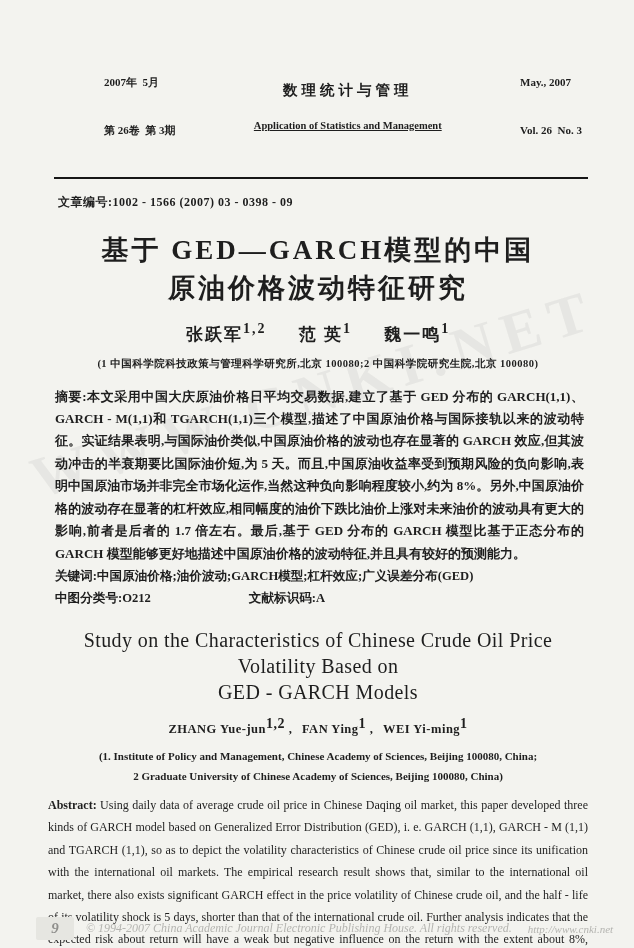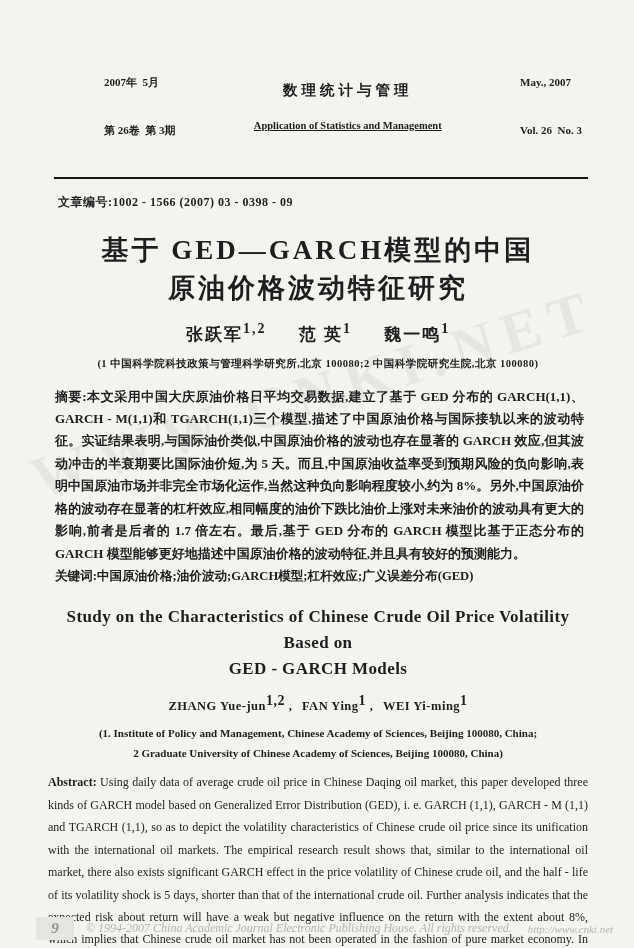--- a/index.html
+++ b/index.html
@@ -39,21 +39,21 @@
   sup { font-size:14px; font-weight:bold;margin-top:40px; }
   .affiliation-cn { margin-top:11px; text-align:center; font-size:10.5px; font-weight:bold; letter-spacing:0.5px; }
 
   
   .abstract-cn { margin:15px 4px 0 7px; font-size:13px; font-weight:bold; line-height:22.4px; text-align:justify; }
   .keywords-cn { margin:0 4px 0 7px; font-size:12.6px; font-weight:bold; line-height:22.4px; }
   .clc-row { display:flex; margin:0 4px 0 7px; font-size:12.6px; font-weight:bold; line-height:22.4px; }
   .clc-row .doc-code { margin-left:98px; }
 
   
-  .title-en { margin-top:17px; text-align:center; font-size:17px; font-weight:bold; line-height:26px; letter-spacing:0.4px; }
+  .title-en { margin-top:17px; text-align:center; font-size:20px; font-weight:normal; line-height:26px; letter-spacing:0.4px; }
   .authors-en { margin-top:11px; text-align:center; font-size:12.5px; font-weight:bold; letter-spacing:0.5px; }
   .authors-en .au { margin:0 3px; }
   .affiliation-en { margin-top:9px; text-align:center; font-size:11px; font-weight:bold; line-height:20px; }
   .abstract-en { margin-top:8px; font-size:12px; line-height:22.4px; text-align:justify; }
   .abstract-en b, .keywords-en b { font-weight:bold; }
 
   
   .footer { position:absolute; left:36px; right:16px; bottom:8px; display:flex; align-items:center; }
   .cnki-logo {
     width:38px; height:23px; background:#e6e6e1; border-radius:2px;
@@ -98,20 +98,24 @@
     <span class="au"><span>范  英</span><sup>1</sup></span>
     <span class="au"><span>魏一鸣</span><sup>1</sup></span>
   </div>
 
   <div class="affiliation-cn">(1 中国科学院科技政策与管理科学研究所,北京 100080;2 中国科学院研究生院,北京 100080)</div>
 
   <p class="abstract-cn"><span>摘要:</span><span>本文采用中国大庆原油价格日平均交易数据,建立了基于 GED 分布的 GARCH(1,1)、GARCH - M(1,1)和 TGARCH(1,1)三个模型,描述了中国原油价格与国际接轨以来的波动特征。实证结果表明,与国际油价类似,中国原油价格的波动也存在显著的 GARCH 效应,但其波动冲击的半衰期要比国际油价短,为 5 天。而且,中国原油收益率受到预期风险的负向影响,表明中国原油市场并非完全市场化运作,当然这种负向影响程度较小,约为 8%。另外,中国原油价格的波动存在显著的杠杆效应,相同幅度的油价下跌比油价上涨对未来油价的波动具有更大的影响,前者是后者的 1.7 倍左右。最后,基于 GED 分布的 GARCH 模型比基于正态分布的 GARCH 模型能够更好地描述中国原油价格的波动特征,并且具有较好的预测能力。</span></p>
 
   <p class="keywords-cn"><span>关键词:</span><span>中国原油价格;油价波动;GARCH模型;杠杆效应;广义误差分布(GED)</span></p>
 
+  <div class="clc-row">
+    <div><span>中图分类号:</span><span>O212</span></div>
+    <div class="doc-code"><span>文献标识码:</span><span>A</span></div>
+  </div>
 
   <div class="title-en">
     <div>Study on the Characteristics of Chinese Crude Oil Price Volatility Based on</div>
     <div>GED - GARCH Models</div>
   </div>
 
   <div class="authors-en">
     <span class="au"><span>ZHANG Yue-jun</span><sup>1,2</sup><span> , </span></span>
     <span class="au"><span>FAN Ying</span><sup>1</sup><span> , </span></span>
     <span class="au"><span>WEI Yi-ming</span><sup>1</sup></span>

